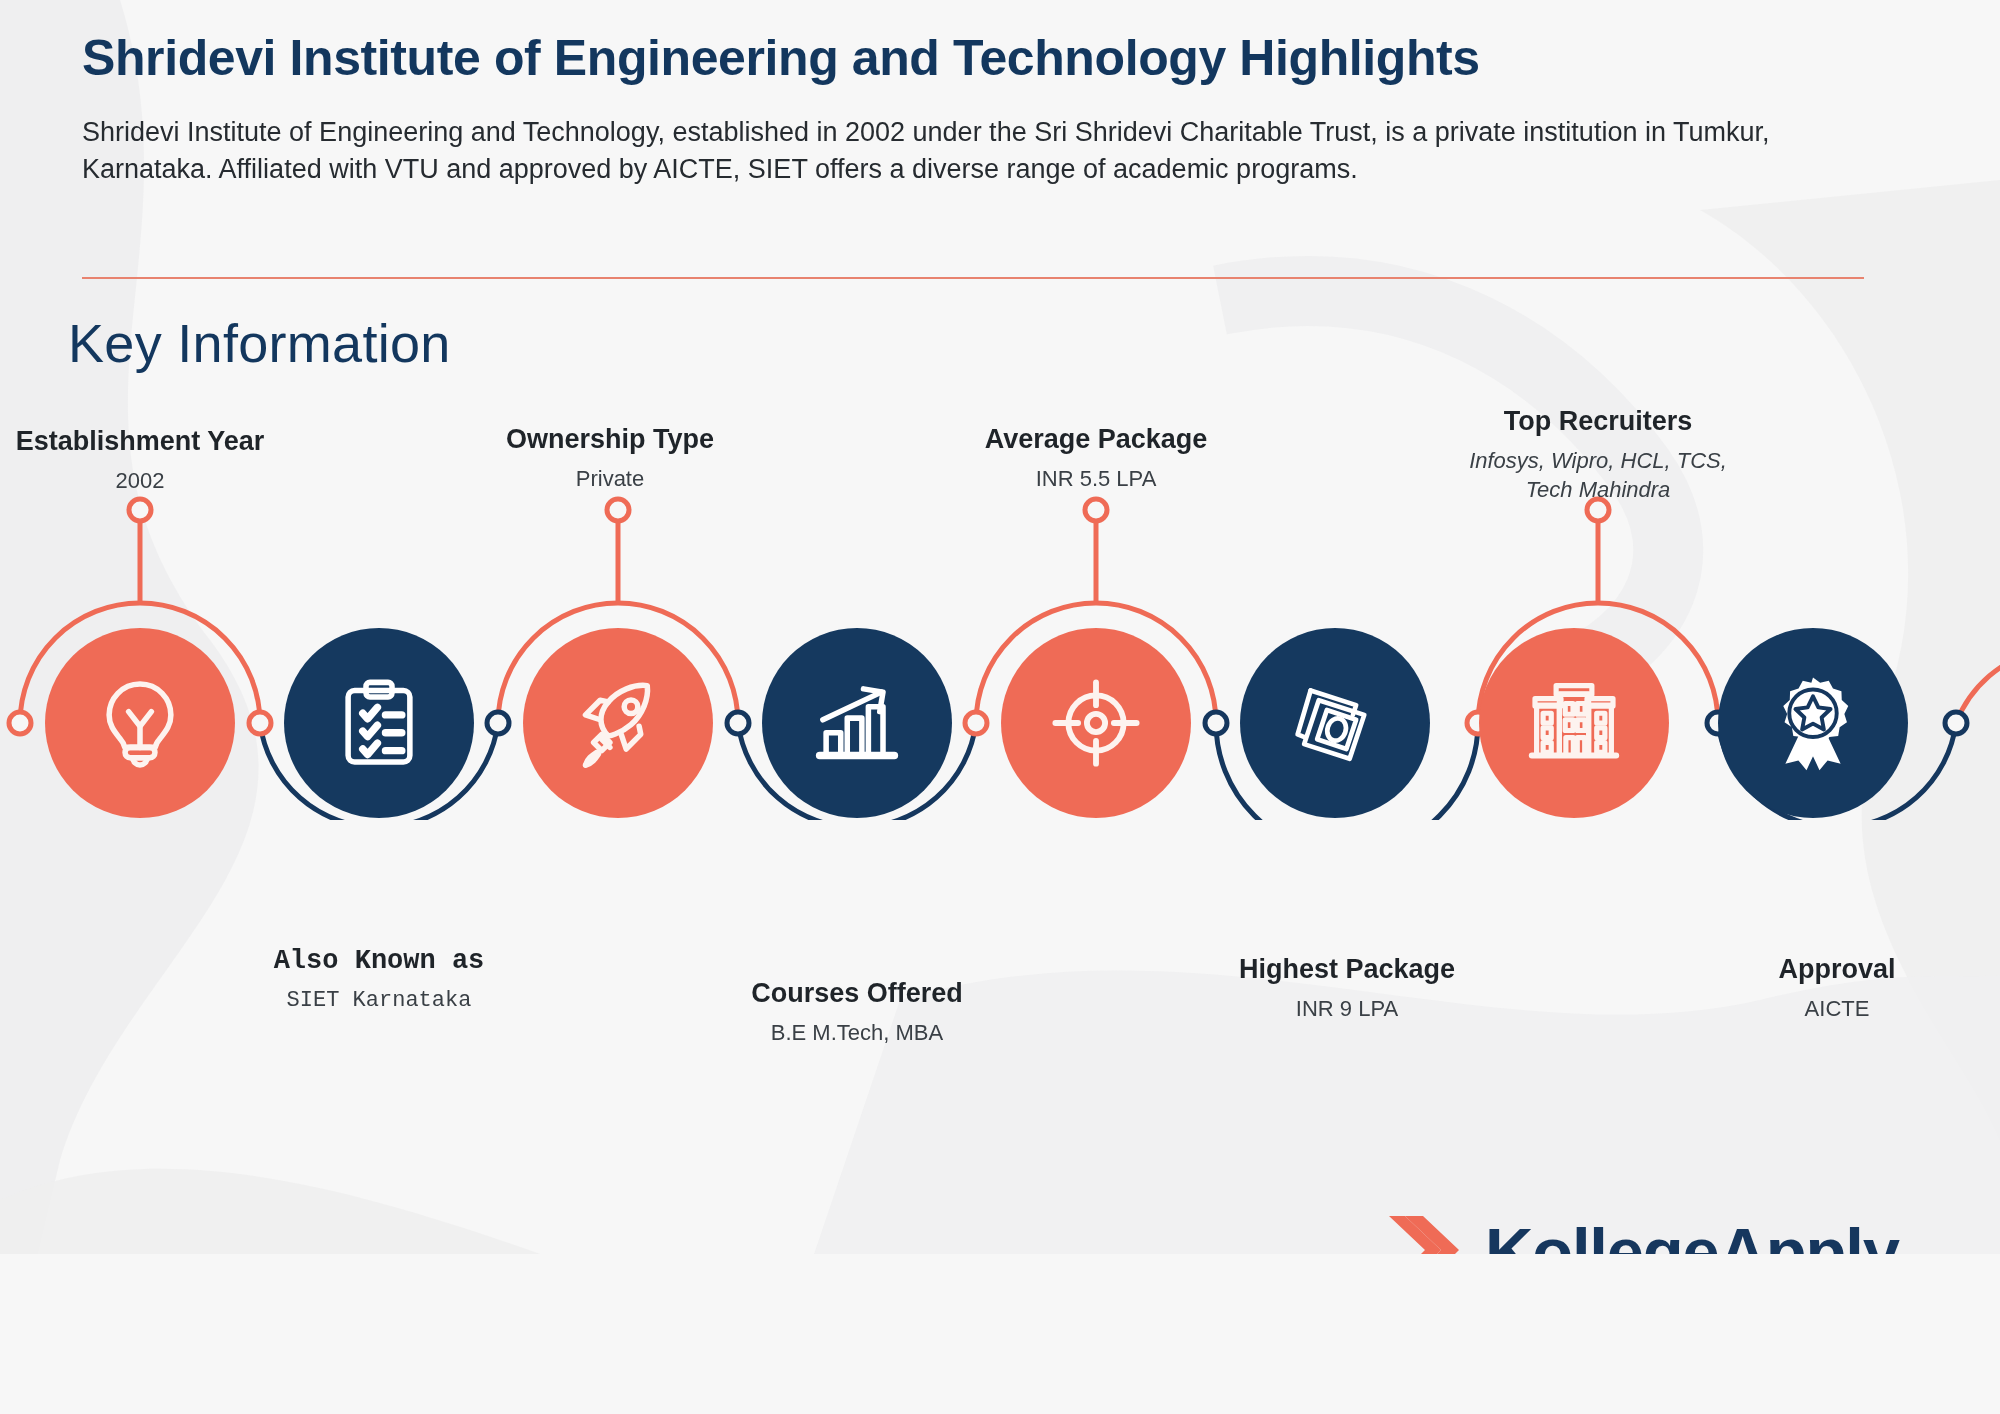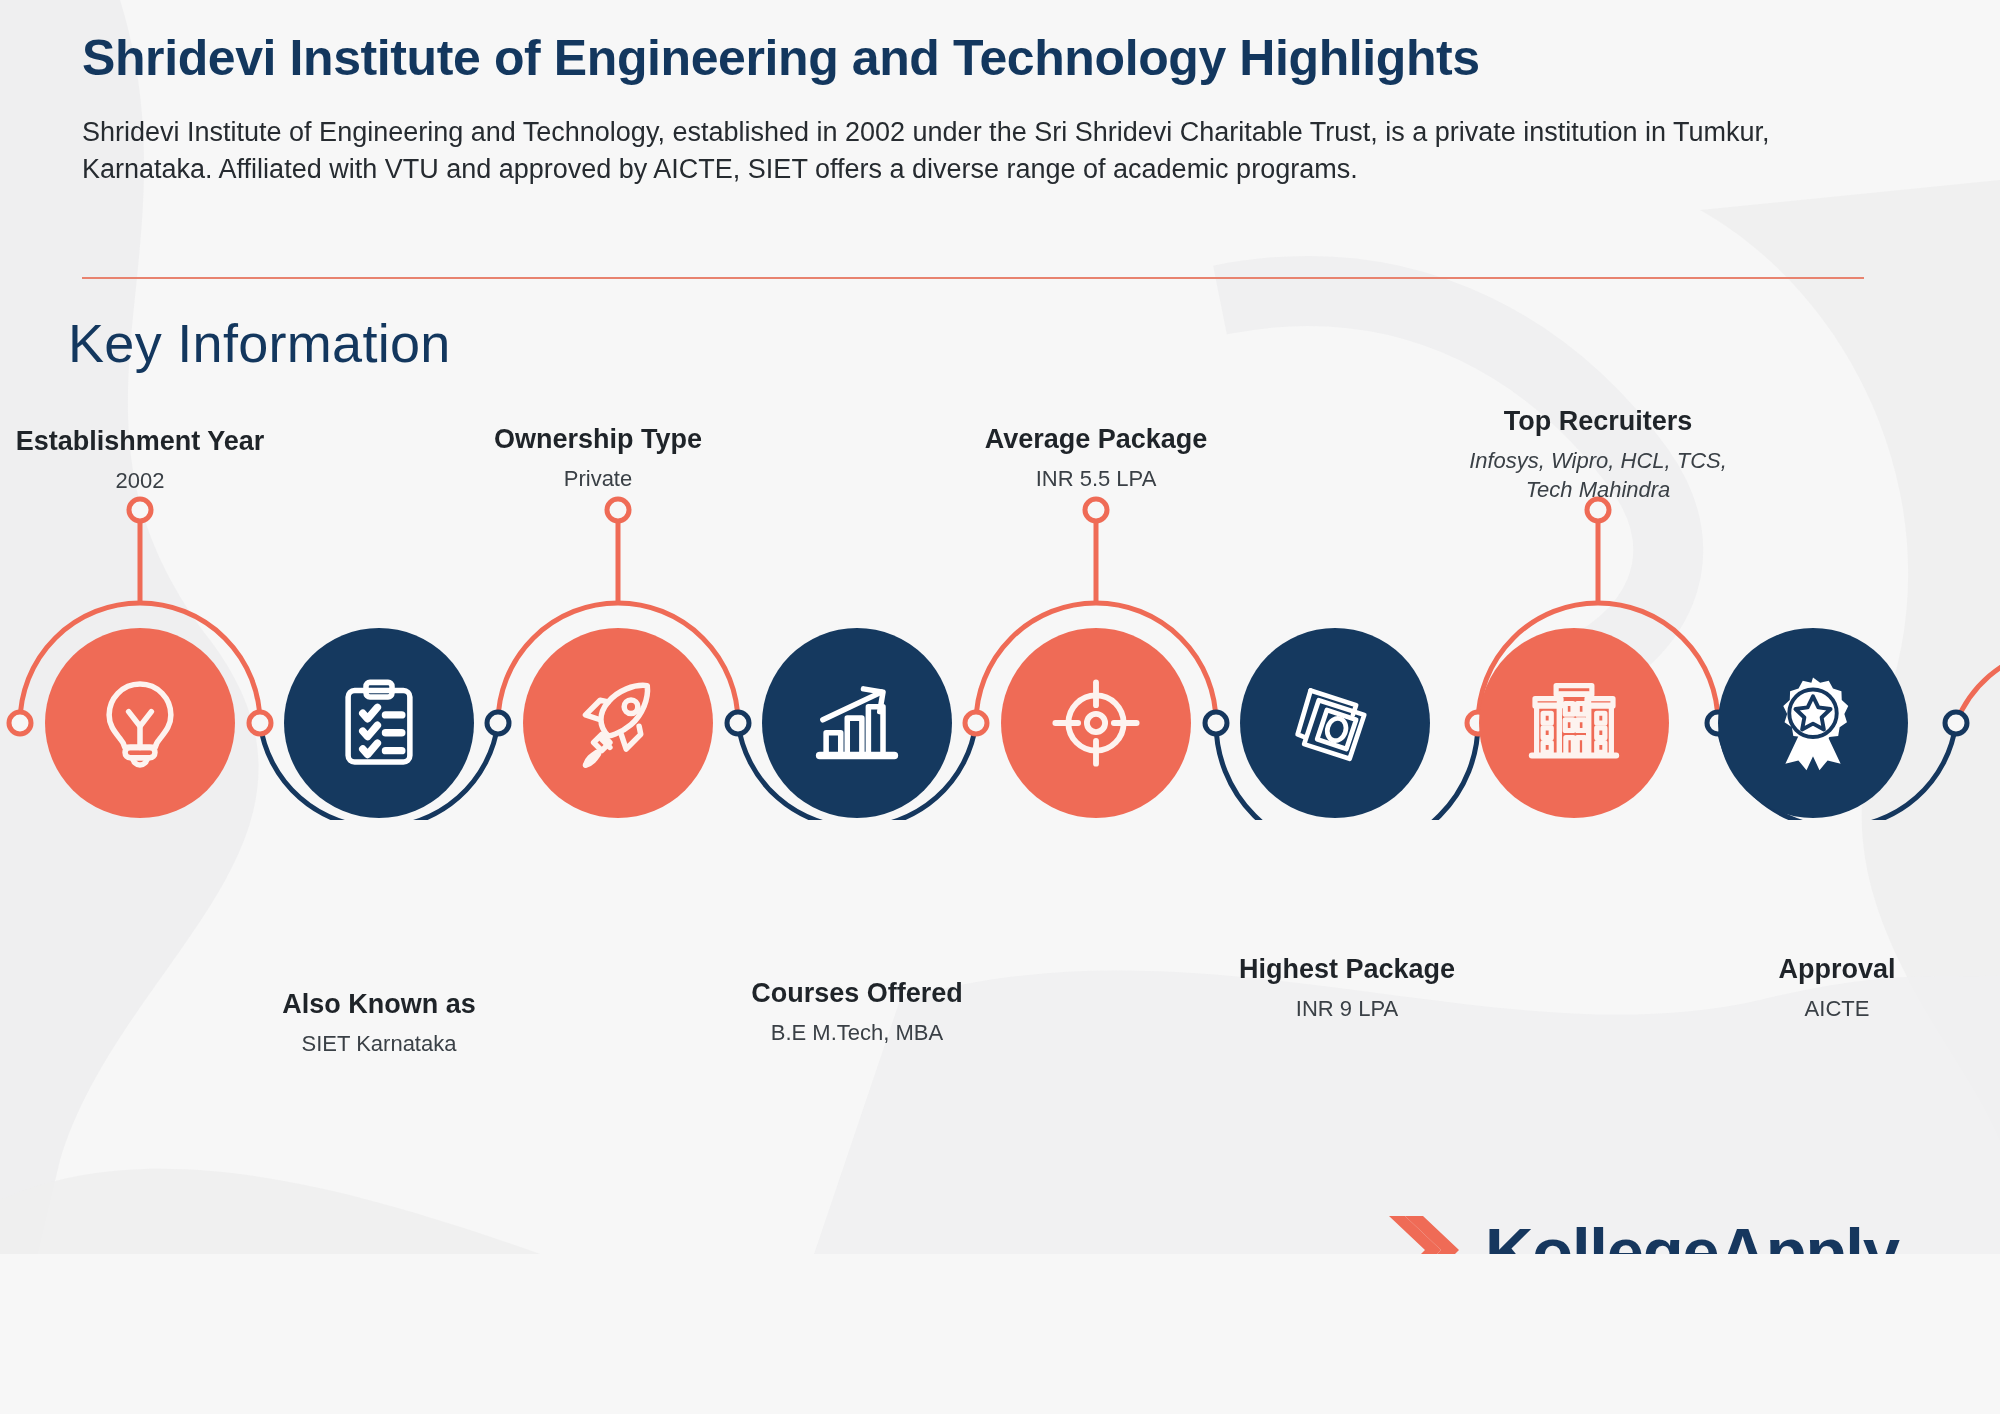--- a/index.html
+++ b/index.html
@@ -272,36 +272,36 @@
         <path d="M32 15.6 l 3.3 6.8 l 7.5 1 l -5.5 5.2 l 1.4 7.4 l -6.7 -3.6 l -6.7 3.6 l 1.4 -7.4 l -5.5 -5.2 l 7.5 -1 Z" fill="none" stroke="#15375e" stroke-width="2.4" stroke-linejoin="round"></path>
       </svg>
     </div>
   </div>
 
   <div class="label top" style="left:-70px; top:425px;">
     <div class="lab-title">Establishment Year</div>
     <div class="lab-value">2002</div>
   </div>
 
-  <div class="label top" style="left:388px; top:423px;">
+  <div class="label top" style="left:400px; top:423px;">
     <div class="lab-title">Ownership Type</div>
     <div class="lab-value">Private</div>
   </div>
 
   <div class="label top" style="left:886px; top:423px;">
     <div class="lab-title">Average Package</div>
     <div class="lab-value">INR 5.5 LPA</div>
   </div>
 
   <div class="label top" style="left:1388px; top:405px;">
     <div class="lab-title">Top Recruiters</div>
     <div class="lab-value" style="width:280px;margin-left:70px;font-style:italic;">Infosys, Wipro, HCL, TCS, Tech Mahindra</div>
   </div>
 
-  <div class="label bottom" style="left:169px; top:988px;">
+  <div class="label bottom" style="left:169px; top:945px;font-family:Liberation Mono, monospace;">
     <div class="lab-title">Also Known as</div>
     <div class="lab-value">SIET Karnataka</div>
   </div>
 
   <div class="label bottom" style="left:647px; top:977px;">
     <div class="lab-title">Courses Offered</div>
     <div class="lab-value">B.E M.Tech, MBA</div>
   </div>
 
   <div class="label bottom" style="left:1137px; top:953px;">

